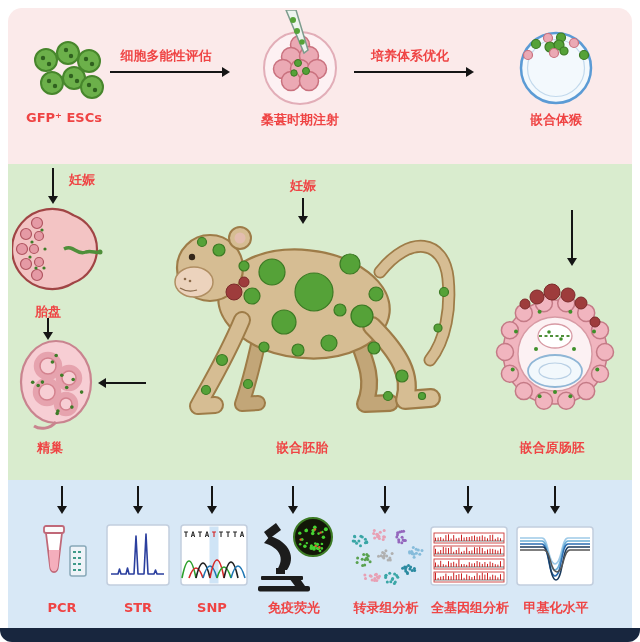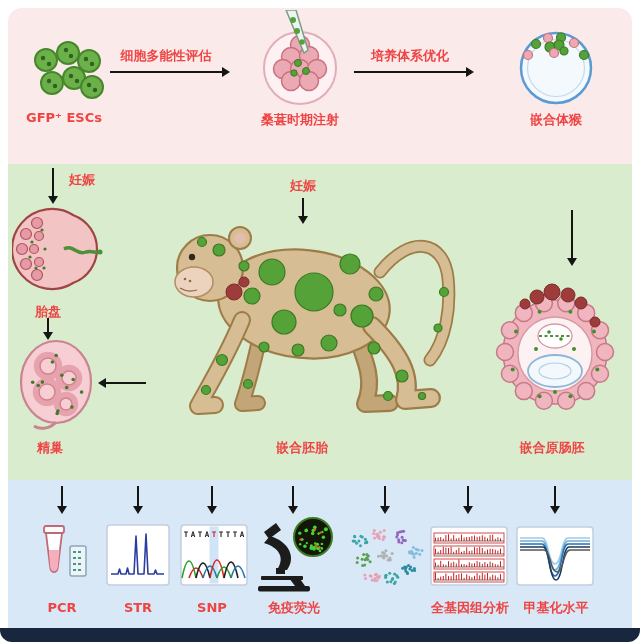--- a/index.html
+++ b/index.html
@@ -621,16 +621,17 @@
       <path d="M4 18 L26 18 C 33 18 32 50 39 50 C 46 50 45 18 52 18 L74 18" stroke="#2b6cb0"></path>
       <path d="M4 21 L27 21 C 34 21 33 54 40 54 C 47 54 46 21 53 21 L74 21" stroke="#1a3a5c"></path>
       <path d="M4 24 L28 24 C 35 24 34 46 41 46 C 48 46 47 24 54 24 L74 24" stroke="#555555"></path>
     </g>
   </svg>
 
   <div class="lbl" style="left:12px;top:600px;width:100px">PCR</div>
   <div class="lbl" style="left:88px;top:600px;width:100px">STR</div>
   <div class="lbl" style="left:162px;top:600px;width:100px">SNP</div>
   <div class="lbl" style="left:234px;top:600px;width:120px">免疫荧光</div>
+  <div class="lbl" style="left:321px;top:600px;width:130px">转录组分析</div>
   <div class="lbl" style="left:491px;top:600px;width:130px">甲基化水平</div>
   <div class="lbl" style="left:400px;top:600px;width:140px">全基因组分析</div>
 
 </div>
 
 </body></html>

